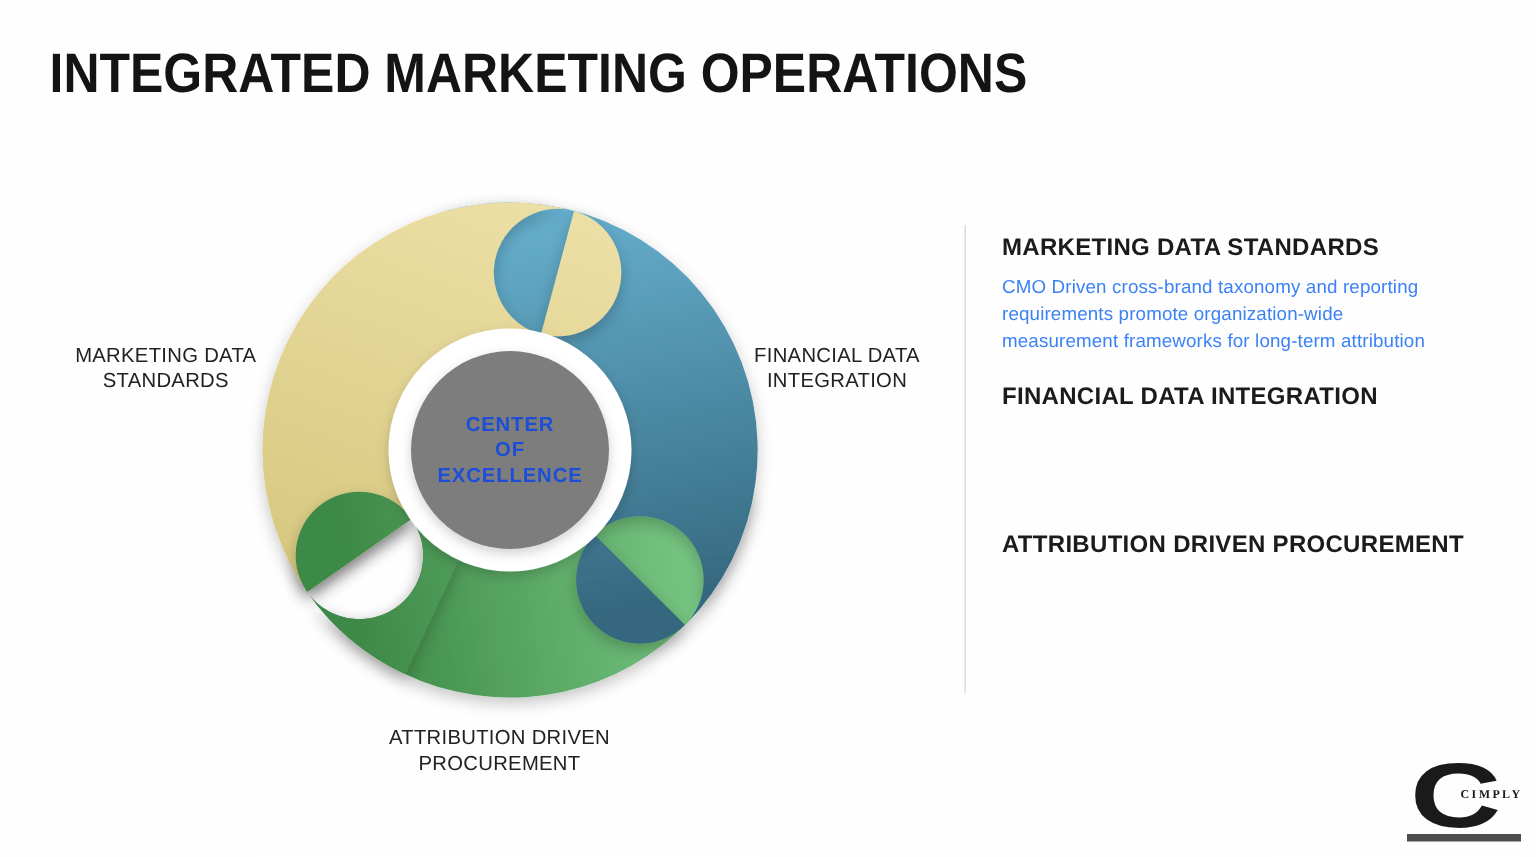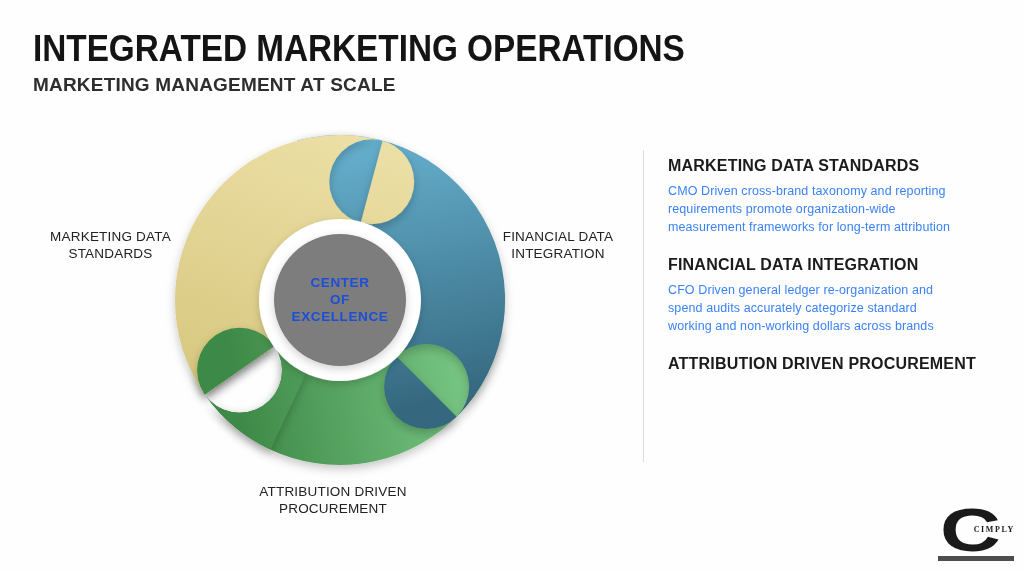--- a/index.html
+++ b/index.html
@@ -78,21 +78,20 @@
     position: absolute; left: 0; top: 48px;
     width: 76px; height: 5px; background: #4d4d4d;
   }
 </style>
 </head>
 <body>
 
 <div class="slide">
 
   <div class="title">INTEGRATED MARKETING OPERATIONS</div>
-  <div class="subtitle">MARKETING MANAGEMENT AT SCALE</div>
 
   <svg class="donut-svg" viewBox="0 0 680 571" xmlns="http://www.w3.org/2000/svg">
     <defs>
       <linearGradient id="gradYellow" gradientUnits="userSpaceOnUse" x1="340" y1="135" x2="235" y2="425">
         <stop offset="0" stop-color="#ecdfa5"></stop>
         <stop offset="1" stop-color="#d5c57c"></stop>
       </linearGradient>
       <linearGradient id="gradBlue" gradientUnits="userSpaceOnUse" x1="400" y1="145" x2="450" y2="400">
         <stop offset="0" stop-color="#64adcb"></stop>
         <stop offset="1" stop-color="#35687f"></stop>
@@ -137,21 +136,20 @@
 
   <div class="divider"></div>
 
   <div class="details">
     <div class="section s0">
       <h3>MARKETING DATA STANDARDS</h3>
       <p>CMO Driven cross-brand taxonomy and reporting requirements promote organization-wide measurement frameworks for long-term attribution</p>
     </div>
     <div class="section s1">
       <h3>FINANCIAL DATA INTEGRATION</h3>
-      <p>CFO Driven general ledger re-organization and spend audits accurately categorize standard working and non-working dollars across brands</p>
     </div>
     <div class="section s2">
       <h3>ATTRIBUTION DRIVEN PROCUREMENT</h3>
     </div>
   </div>
 
   <div class="logo">
     <span class="big-c">C</span>
     <span class="logo-name">CIMPLY</span>
     <div class="logo-bar"></div>

